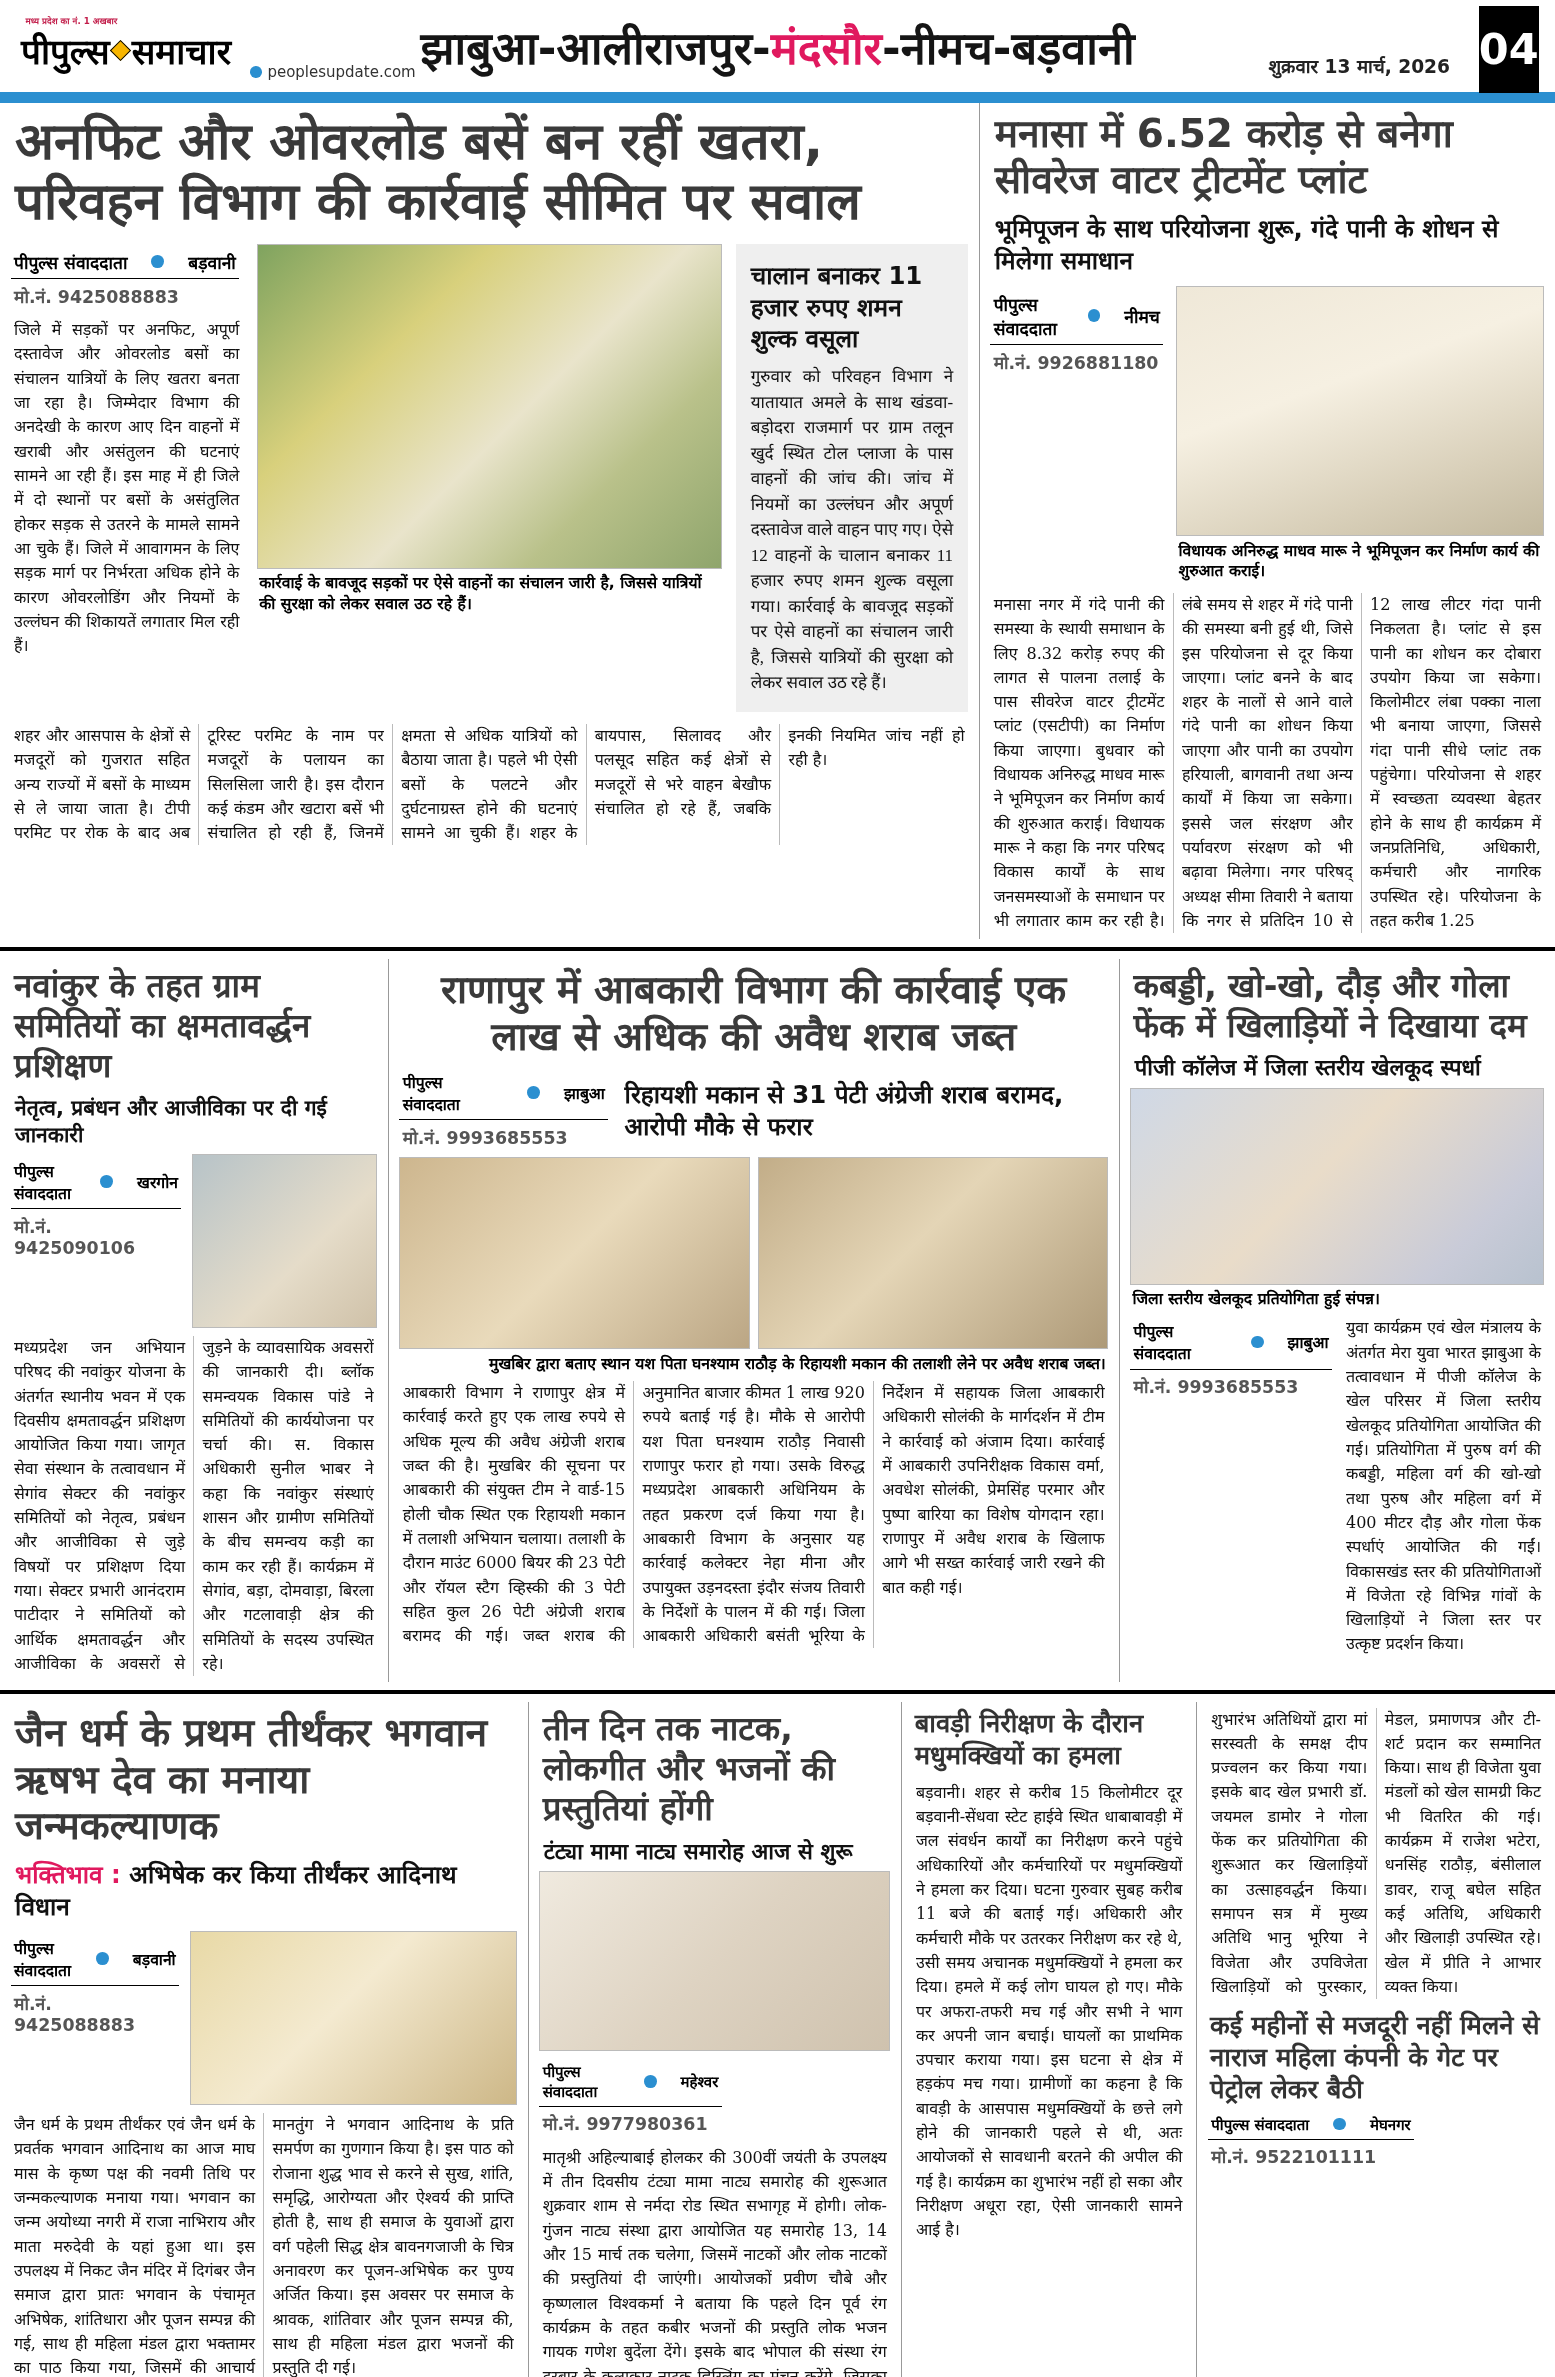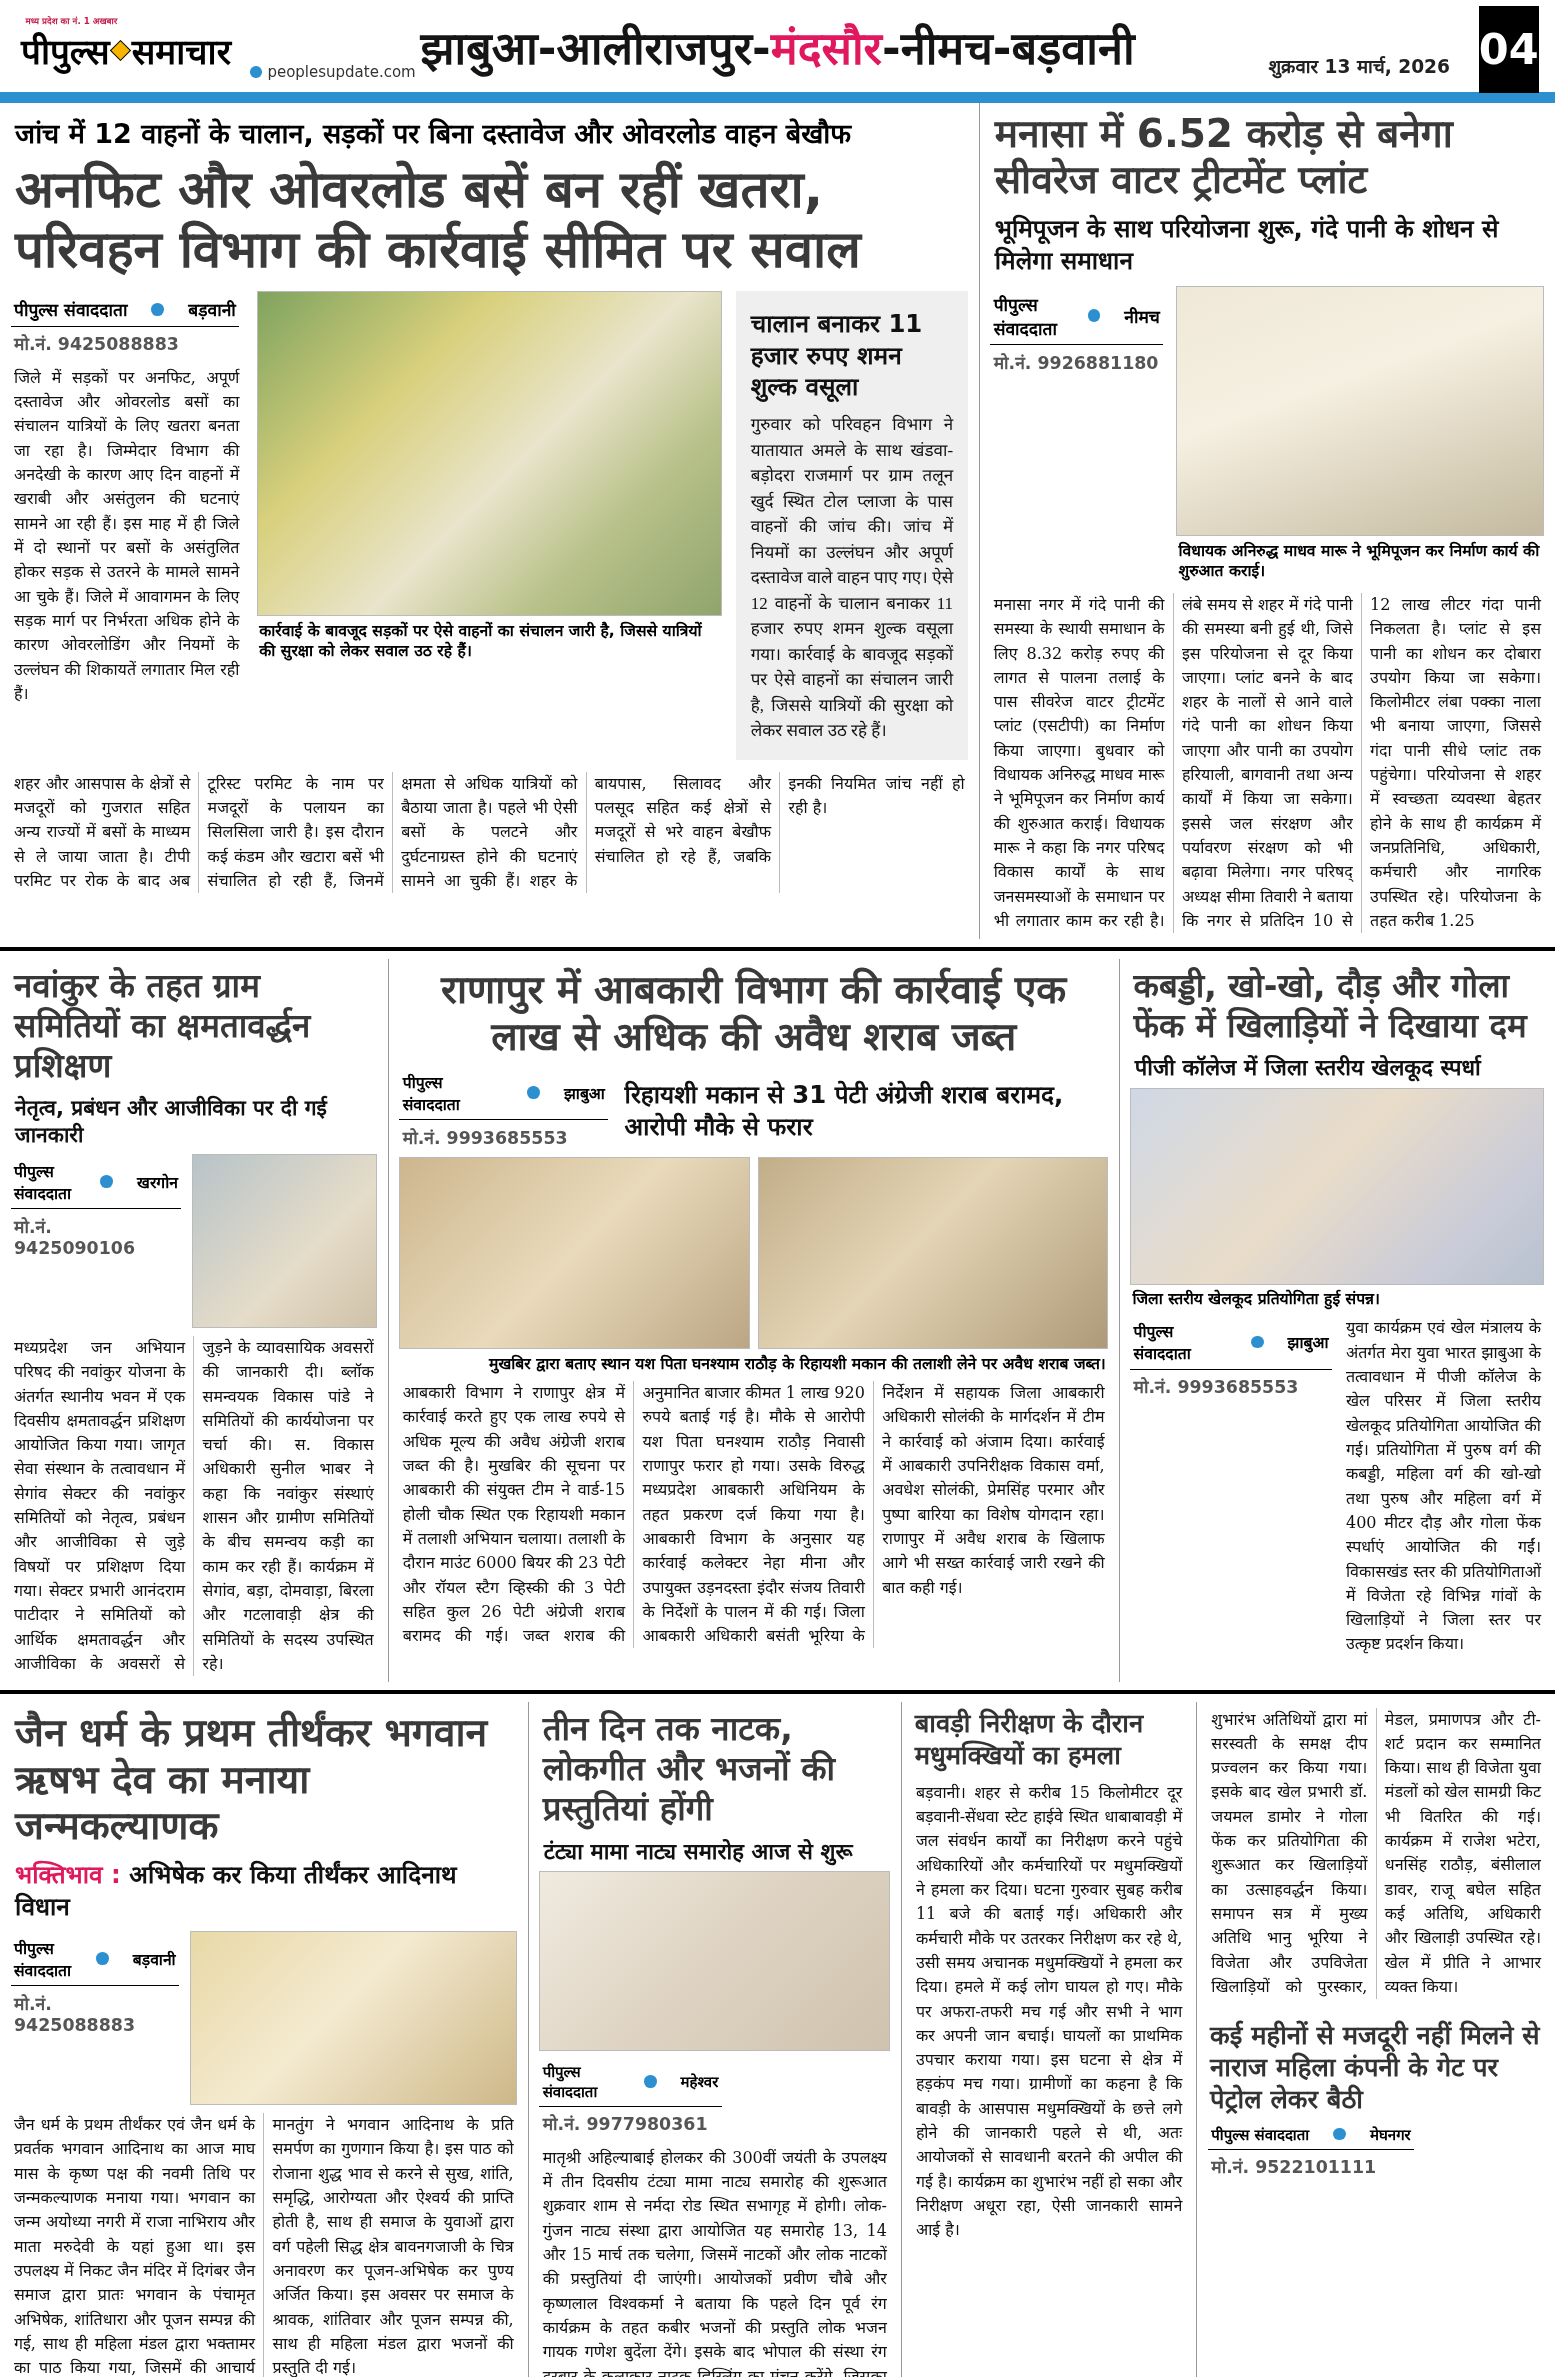--- a/index.html
+++ b/index.html
@@ -66,21 +66,20 @@
       <span>झाबुआ-आलीराजपुर-</span><span class="red">मंदसौर</span><span>-नीमच-बड़वानी</span>
     </div>
     <div class="mast-date">शुक्रवार 13 मार्च, 2026</div>
     <div class="pageno">04</div>
   </header>
   <div class="blue-bar"></div>
 
   <section class="band">
 
     <article class="vr pad" style="width:63%">
-      <div class="kicker">जांच में 12 वाहनों के चालान, सड़कों पर बिना दस्तावेज और ओवरलोड वाहन बेखौफ</div>
       <h1 class="xl">अनफिट और ओवरलोड बसें बन रहीं खतरा, परिवहन विभाग की कार्रवाई सीमित पर सवाल</h1>
       <div style="display:flex;gap:14px;margin-top:5.8px">
         <div style="width:25%">
           <div class="by">
             <span>पीपुल्स संवाददाता</span>
             <span class="bydot"></span>
             <span>बड़वानी</span>
           </div>
           <div class="phone">मो.नं. 9425088883</div>
           <div class="body-txt">जिले में सड़कों पर अनफिट, अपूर्ण दस्तावेज और ओवरलोड बसों का संचालन यात्रियों के लिए खतरा बनता जा रहा है। जिम्मेदार विभाग की अनदेखी के कारण आए दिन वाहनों में खराबी और असंतुलन की घटनाएं सामने आ रही हैं। इस माह में ही जिले में दो स्थानों पर बसों के असंतुलित होकर सड़क से उतरने के मामले सामने आ चुके हैं। जिले में आवागमन के लिए सड़क मार्ग पर निर्भरता अधिक होने के कारण ओवरलोडिंग और नियमों के उल्लंघन की शिकायतें लगातार मिल रही हैं।</div>
@@ -222,21 +221,21 @@
       <div class="body-txt">मातृश्री अहिल्याबाई होलकर की 300वीं जयंती के उपलक्ष्य में तीन दिवसीय टंट्या मामा नाट्य समारोह की शुरूआत शुक्रवार शाम से नर्मदा रोड स्थित सभागृह में होगी। लोक-गुंजन नाट्य संस्था द्वारा आयोजित यह समारोह 13, 14 और 15 मार्च तक चलेगा, जिसमें नाटकों और लोक नाटकों की प्रस्तुतियां दी जाएंगी। आयोजकों प्रवीण चौबे और कृष्णलाल विश्वकर्मा ने बताया कि पहले दिन पूर्व रंग कार्यक्रम के तहत कबीर भजनों की प्रस्तुति लोक भजन गायक गणेश बुदेंला देंगे। इसके बाद भोपाल की संस्था रंग दरबार के कलाकार नाटक ह्विस्लिंग का मंचन करेंगे, जिसका निर्देशन संजय मेहता ने किया है। 14 मार्च को लोक कलाकार लोक भजन और गीत प्रस्तुत करेंगे। इसके बाद मुंशी प्रेमचंद की कहानियों पर आधारित 'रंगीले बाबू' का मंचन किया जाएगा। समापन पर नाटक 'मिलन-जंक्शन' का मंचन होगा, जिसका निर्देशक प्रख्यात रंग साहू ने किया है।</div>
     </article>
 
     <article class="vr pad" style="width:19%">
       <h2 class="sm">बावड़ी निरीक्षण के दौरान मधुमक्खियों का हमला</h2>
       <div class="body-txt" style="margin-top:4.6px">बड़वानी। शहर से करीब 15 किलोमीटर दूर बड़वानी-सेंधवा स्टेट हाईवे स्थित धाबाबावड़ी में जल संवर्धन कार्यों का निरीक्षण करने पहुंचे अधिकारियों और कर्मचारियों पर मधुमक्खियों ने हमला कर दिया। घटना गुरुवार सुबह करीब 11 बजे की बताई गई। अधिकारी और कर्मचारी मौके पर उतरकर निरीक्षण कर रहे थे, उसी समय अचानक मधुमक्खियों ने हमला कर दिया। हमले में कई लोग घायल हो गए। मौके पर अफरा-तफरी मच गई और सभी ने भाग कर अपनी जान बचाई। घायलों का प्राथमिक उपचार कराया गया। इस घटना से क्षेत्र में हड़कंप मच गया। ग्रामीणों का कहना है कि बावड़ी के आसपास मधुमक्खियों के छत्ते लगे होने की जानकारी पहले से थी, अतः आयोजकों से सावधानी बरतने की अपील की गई है। कार्यक्रम का शुभारंभ नहीं हो सका और निरीक्षण अधूरा रहा, ऐसी जानकारी सामने आई है।</div>
     </article>
 
     <div class="pad" style="width:23%">
       <div class="body-txt c2">शुभारंभ अतिथियों द्वारा मां सरस्वती के समक्ष दीप प्रज्वलन कर किया गया। इसके बाद खेल प्रभारी डॉ. जयमल डामोर ने गोला फेंक कर प्रतियोगिता की शुरूआत कर खिलाड़ियों का उत्साहवर्द्धन किया। समापन सत्र में मुख्य अतिथि भानु भूरिया ने विजेता और उपविजेता खिलाड़ियों को पुरस्कार, मेडल, प्रमाणपत्र और टी-शर्ट प्रदान कर सम्मानित किया। साथ ही विजेता युवा मंडलों को खेल सामग्री किट भी वितरित की गई। कार्यक्रम में राजेश भटेरा, धनसिंह राठौड़, बंसीलाल डावर, राजू बघेल सहित कई अतिथि, अधिकारी और खिलाड़ी उपस्थित रहे। खेल में प्रीति ने आभार व्यक्त किया।</div>
-      <h2 class="sm" style="margin-top:16px">कई महीनों से मजदूरी नहीं मिलने से नाराज महिला कंपनी के गेट पर पेट्रोल लेकर बैठी</h2>
+      <h2 class="sm" style="margin-top:6px">कई महीनों से मजदूरी नहीं मिलने से नाराज महिला कंपनी के गेट पर पेट्रोल लेकर बैठी</h2>
       <div class="by" style="font-size:15px">
         <span>पीपुल्स संवाददाता</span>
         <span class="bydot"></span>
         <span>मेघनगर</span>
       </div>
       <div class="phone">मो.नं. 9522101111</div>
     </div>
   </section>
 
 </div>

